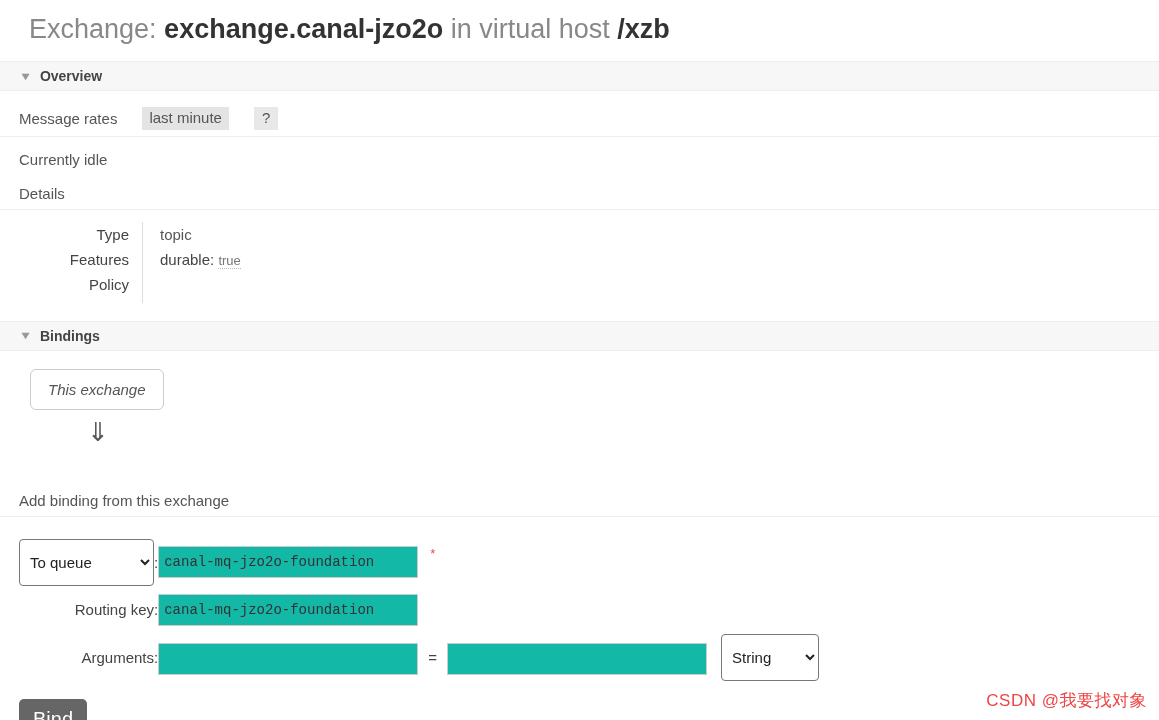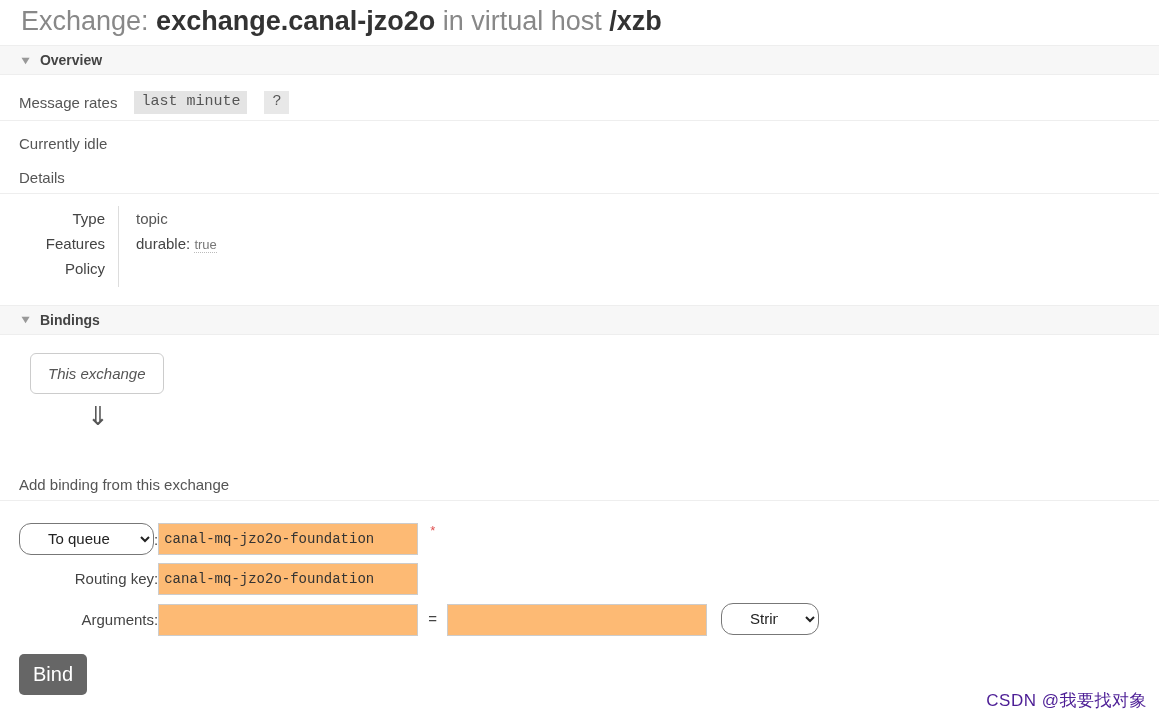--- a/index.html
+++ b/index.html
@@ -14,21 +14,21 @@
     color: #444444;
     overflow: hidden;
     position: relative;
   }
 
   
   #page-title {
     font-size: 27px;
     font-weight: normal;
     color: #888888;
-    margin: 4px;
+    margin: 12px;
     padding: 2px 0 4px 17px;
     letter-spacing: 0px;
     white-space: nowrap;
   }
   #page-title .strong {
     color: #333333;
     font-weight: bold;
   }
 
   
@@ -47,41 +47,40 @@
   .tri {
     color: #999999;
     font-size: 11px;
     line-height: 1;
     display: inline-block;
     transform: scaleX(1.25);
   }
 
   
   .content {
-    padding-left: 5px;
+    padding-left: 29px;
   }
 
   
   .rates-row {
     display: flex;
     align-items: center;
-    gap: 8px;
+    gap: 16px;
     padding: 16px 0 6px 19px;
     border-bottom: 1px solid #eeeeee;
     font-size: 15px;
     color: #555555;
   }
   .rates-label { margin-right: 9px; }
   .chip {
     background: #e4e4e4;
     color: #555555;
     font-size: 15px;
     padding: 3px 7px 4px 7px;
     line-height: 1.05;
-    font-family: Liberation Mono, monospace;
   }
   .chip.help {
     margin-left: 9px;
     padding: 3px 8px 4px 8px;
     background: #e8e8e8;
   }
 
   .idle-line {
     font-size: 15px;
     color: #555555;
@@ -174,35 +173,35 @@
     padding-right: 8px;
     color: #444444;
     font-size: 15px;
     white-space: nowrap;
   }
 
   select.ui-select {
     font-family: "Liberation Sans", sans-serif;
     font-size: 15px;
     color: #222222;
-    padding: 4px 24px;
+    padding: 4px 6px;
     border: 1px solid #777777;
-    border-radius: 12px;
+    border-radius: 4px;
     background: #ffffff;
-    height: 32px;
+    height: 47px;
   }
   select.queue-select { width: 135px; }
   select.type-select { width: 98px; }
 
   input.ui-text {
     font-family: "Liberation Mono", monospace;
     font-size: 14px;
     color: #333333;
     border: 1px solid #cccccc;
-    background: #fdba74;
+    background: #14b8a6;
     padding: 4px 5px;
     height: 22px;
     box-sizing: content-box;
   }
   input.wide-name { width: 248px; }
   input.arg-key { width: 248px; }
   input.arg-val { width: 248px; }
 
   .eq-sign {
     padding: 0 10px;
@@ -226,21 +225,21 @@
     font-family: "Liberation Sans", sans-serif;
     font-size: 20px;
     padding: 9px 14px;
     cursor: pointer;
   }
 
   #watermark {
     position: absolute;
     right: 12px;
     bottom: 8px;
-    color: #4c1d95;
+    color: #ef4444;
     font-size: 17px;
     letter-spacing: 0.5px;
     white-space: nowrap;
   }
 </style>
 </head>
 <body>
 
 <h1 id="page-title">
   <span>Exchange:</span>

